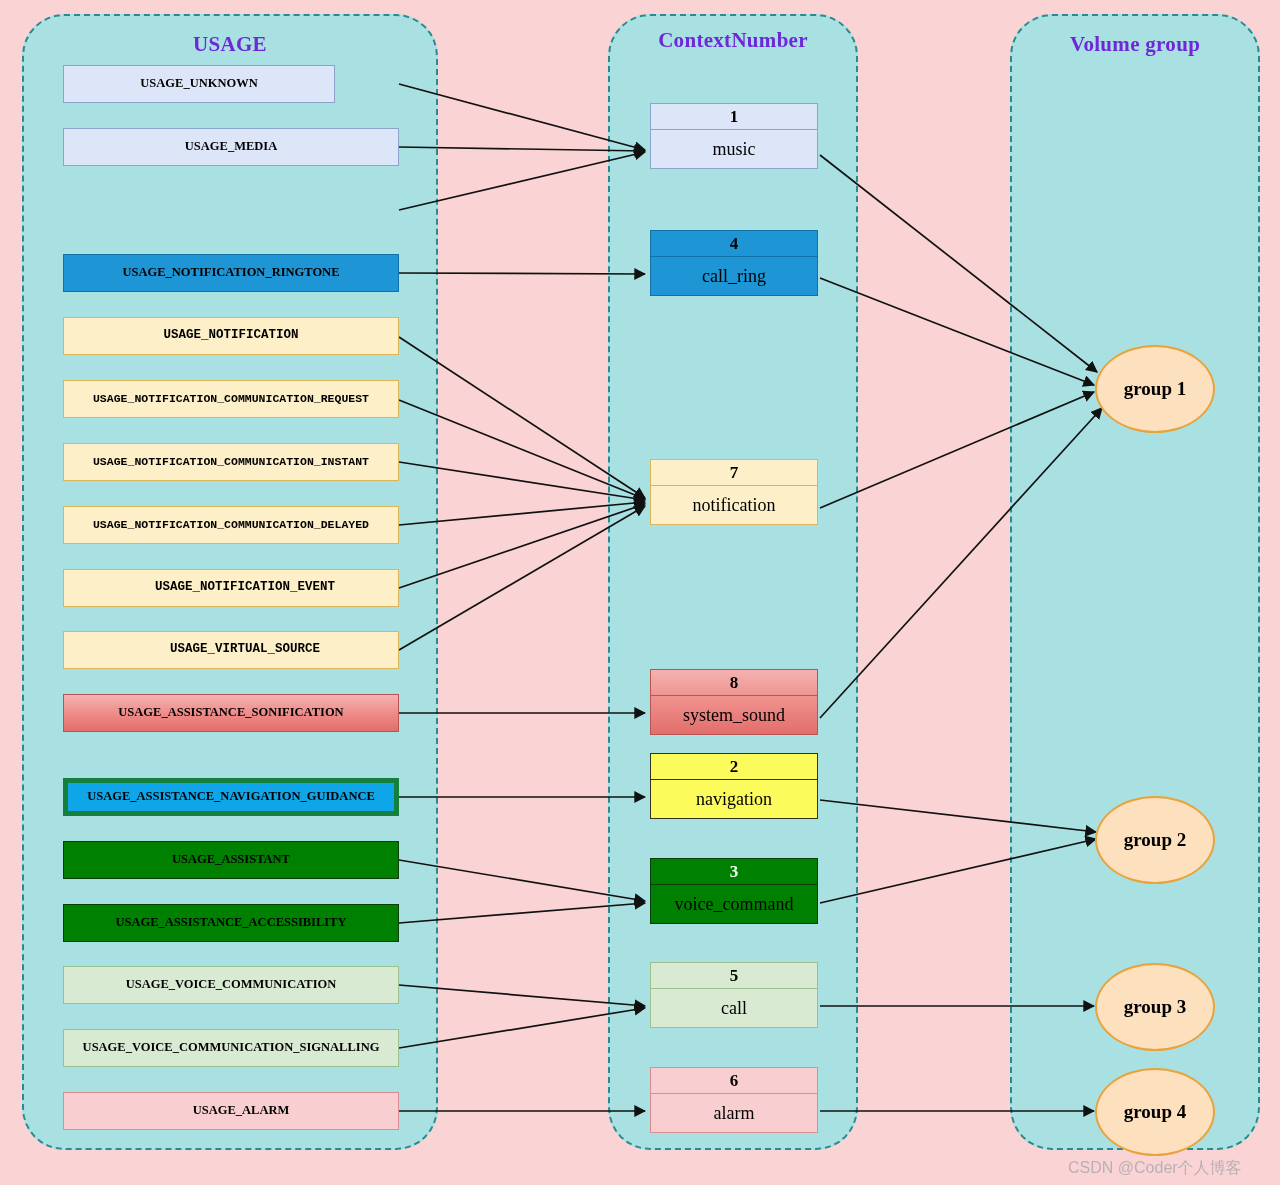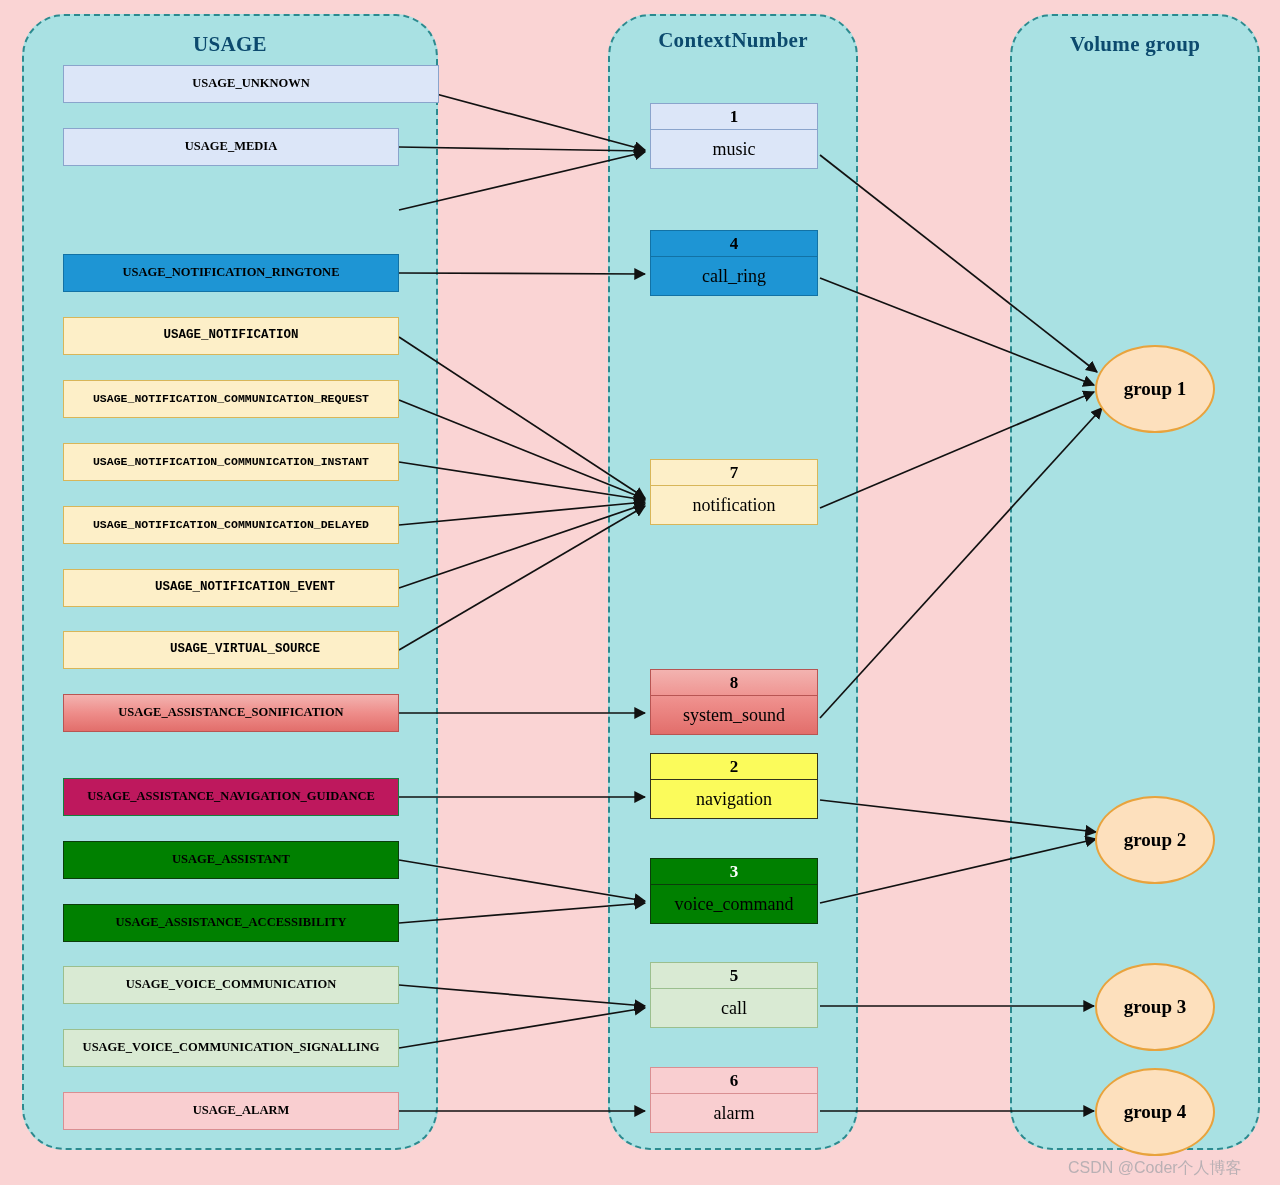--- a/index.html
+++ b/index.html
@@ -17,41 +17,41 @@
     background:#a9e1e3;
     border:2px dashed #2b8a8f;
     border-radius:42px;
     box-sizing:border-box;
   }
   .panel-title{
     position:absolute;
     text-align:center;
     font-weight:bold;
     font-size:21px;
-    color:#0c4a6e;
+    color:#6d28d9;
     letter-spacing:.3px;
   }
 
   
   .ubox{
     position:absolute;
     box-sizing:border-box;
     display:flex;align-items:center;justify-content:center;
     font-weight:bold;
     font-size:12.5px;
     color:#000;
     text-align:center;
     line-height:1.1;
     padding:0 4px;
   }
   .u-blue   {background:#dce6f8;border:1px solid #8aa4cc;}
   .u-brightblue{background:#1e95d4;border:1px solid #1272a5;}
   .u-cream  {background:#fdefc8;border:1px solid #d8b659;font-family:Liberation Mono, monospace;}
   .u-redgrad{background:linear-gradient(180deg,#f3b3b0 0%,#ee8d8a 50%,#e26e6b 100%);border:1px solid #b85553;}
-  .u-yellow {background:#be185d;border:1px solid #15803d;font-family:Liberation Serif, serif;}
+  .u-yellow {background:#0ea5e9;border:5px solid #15803d;font-family:Liberation Serif, serif;}
   .u-green  {background:#008000;border:1px solid #0b3d0b;}
   .u-paleg  {background:#d9ead3;border:1px solid #9bbf8e;}
   .u-palepink{background:#f9ced0;border:1px solid #d98f92;padding-left:24px;}
 
   
   .cbox{
     position:absolute;
     box-sizing:border-box;
     display:flex;flex-direction:column;
   }
@@ -149,21 +149,21 @@
       <path d="M820,278 L1094,385"></path>
       <path d="M820,508 L1094,392"></path>
       <path d="M820,718 L1102,408"></path>
       <path d="M820,800 L1096,832"></path>
       <path d="M820,903 L1096,839"></path>
       <path d="M820,1006 L1094,1006"></path>
       <path d="M820,1111 L1094,1111"></path>
     </g>
   </svg>
 
-  <div class="ubox u-blue" style="left:63px;top:65px;width:376px;height:38px;">USAGE_UNKNOWN</div>
+  <div class="ubox u-blue" style="left:63px;top:65px;width:272px;height:38px;">USAGE_UNKNOWN</div>
   <div class="ubox u-blue" style="left:63px;top:128px;width:336px;height:38px;">USAGE_MEDIA</div>
   <div class="ubox u-brightblue" style="left:63px;top:254px;width:336px;height:38px;">USAGE_NOTIFICATION_RINGTONE</div>
   <div class="ubox u-cream" style="left:63px;top:317px;width:336px;height:38px;">USAGE_NOTIFICATION</div>
   <div class="ubox u-cream" style="left:63px;top:380px;width:336px;height:38px;font-size:11.5px;">USAGE_NOTIFICATION_COMMUNICATION_REQUEST</div>
   <div class="ubox u-cream" style="left:63px;top:443px;width:336px;height:38px;font-size:11.5px;">USAGE_NOTIFICATION_COMMUNICATION_INSTANT</div>
   <div class="ubox u-cream" style="left:63px;top:506px;width:336px;height:38px;font-size:11.5px;">USAGE_NOTIFICATION_COMMUNICATION_DELAYED</div>
   <div class="ubox u-cream" style="left:63px;top:569px;width:336px;height:38px;padding-left:32px;">USAGE_NOTIFICATION_EVENT</div>
   <div class="ubox u-cream" style="left:63px;top:631px;width:336px;height:38px;padding-left:32px;">USAGE_VIRTUAL_SOURCE</div>
   <div class="ubox u-redgrad" style="left:63px;top:694px;width:336px;height:38px;">USAGE_ASSISTANCE_SONIFICATION</div>
   <div class="ubox u-yellow" style="left:63px;top:778px;width:336px;height:38px;">USAGE_ASSISTANCE_NAVIGATION_GUIDANCE</div>

